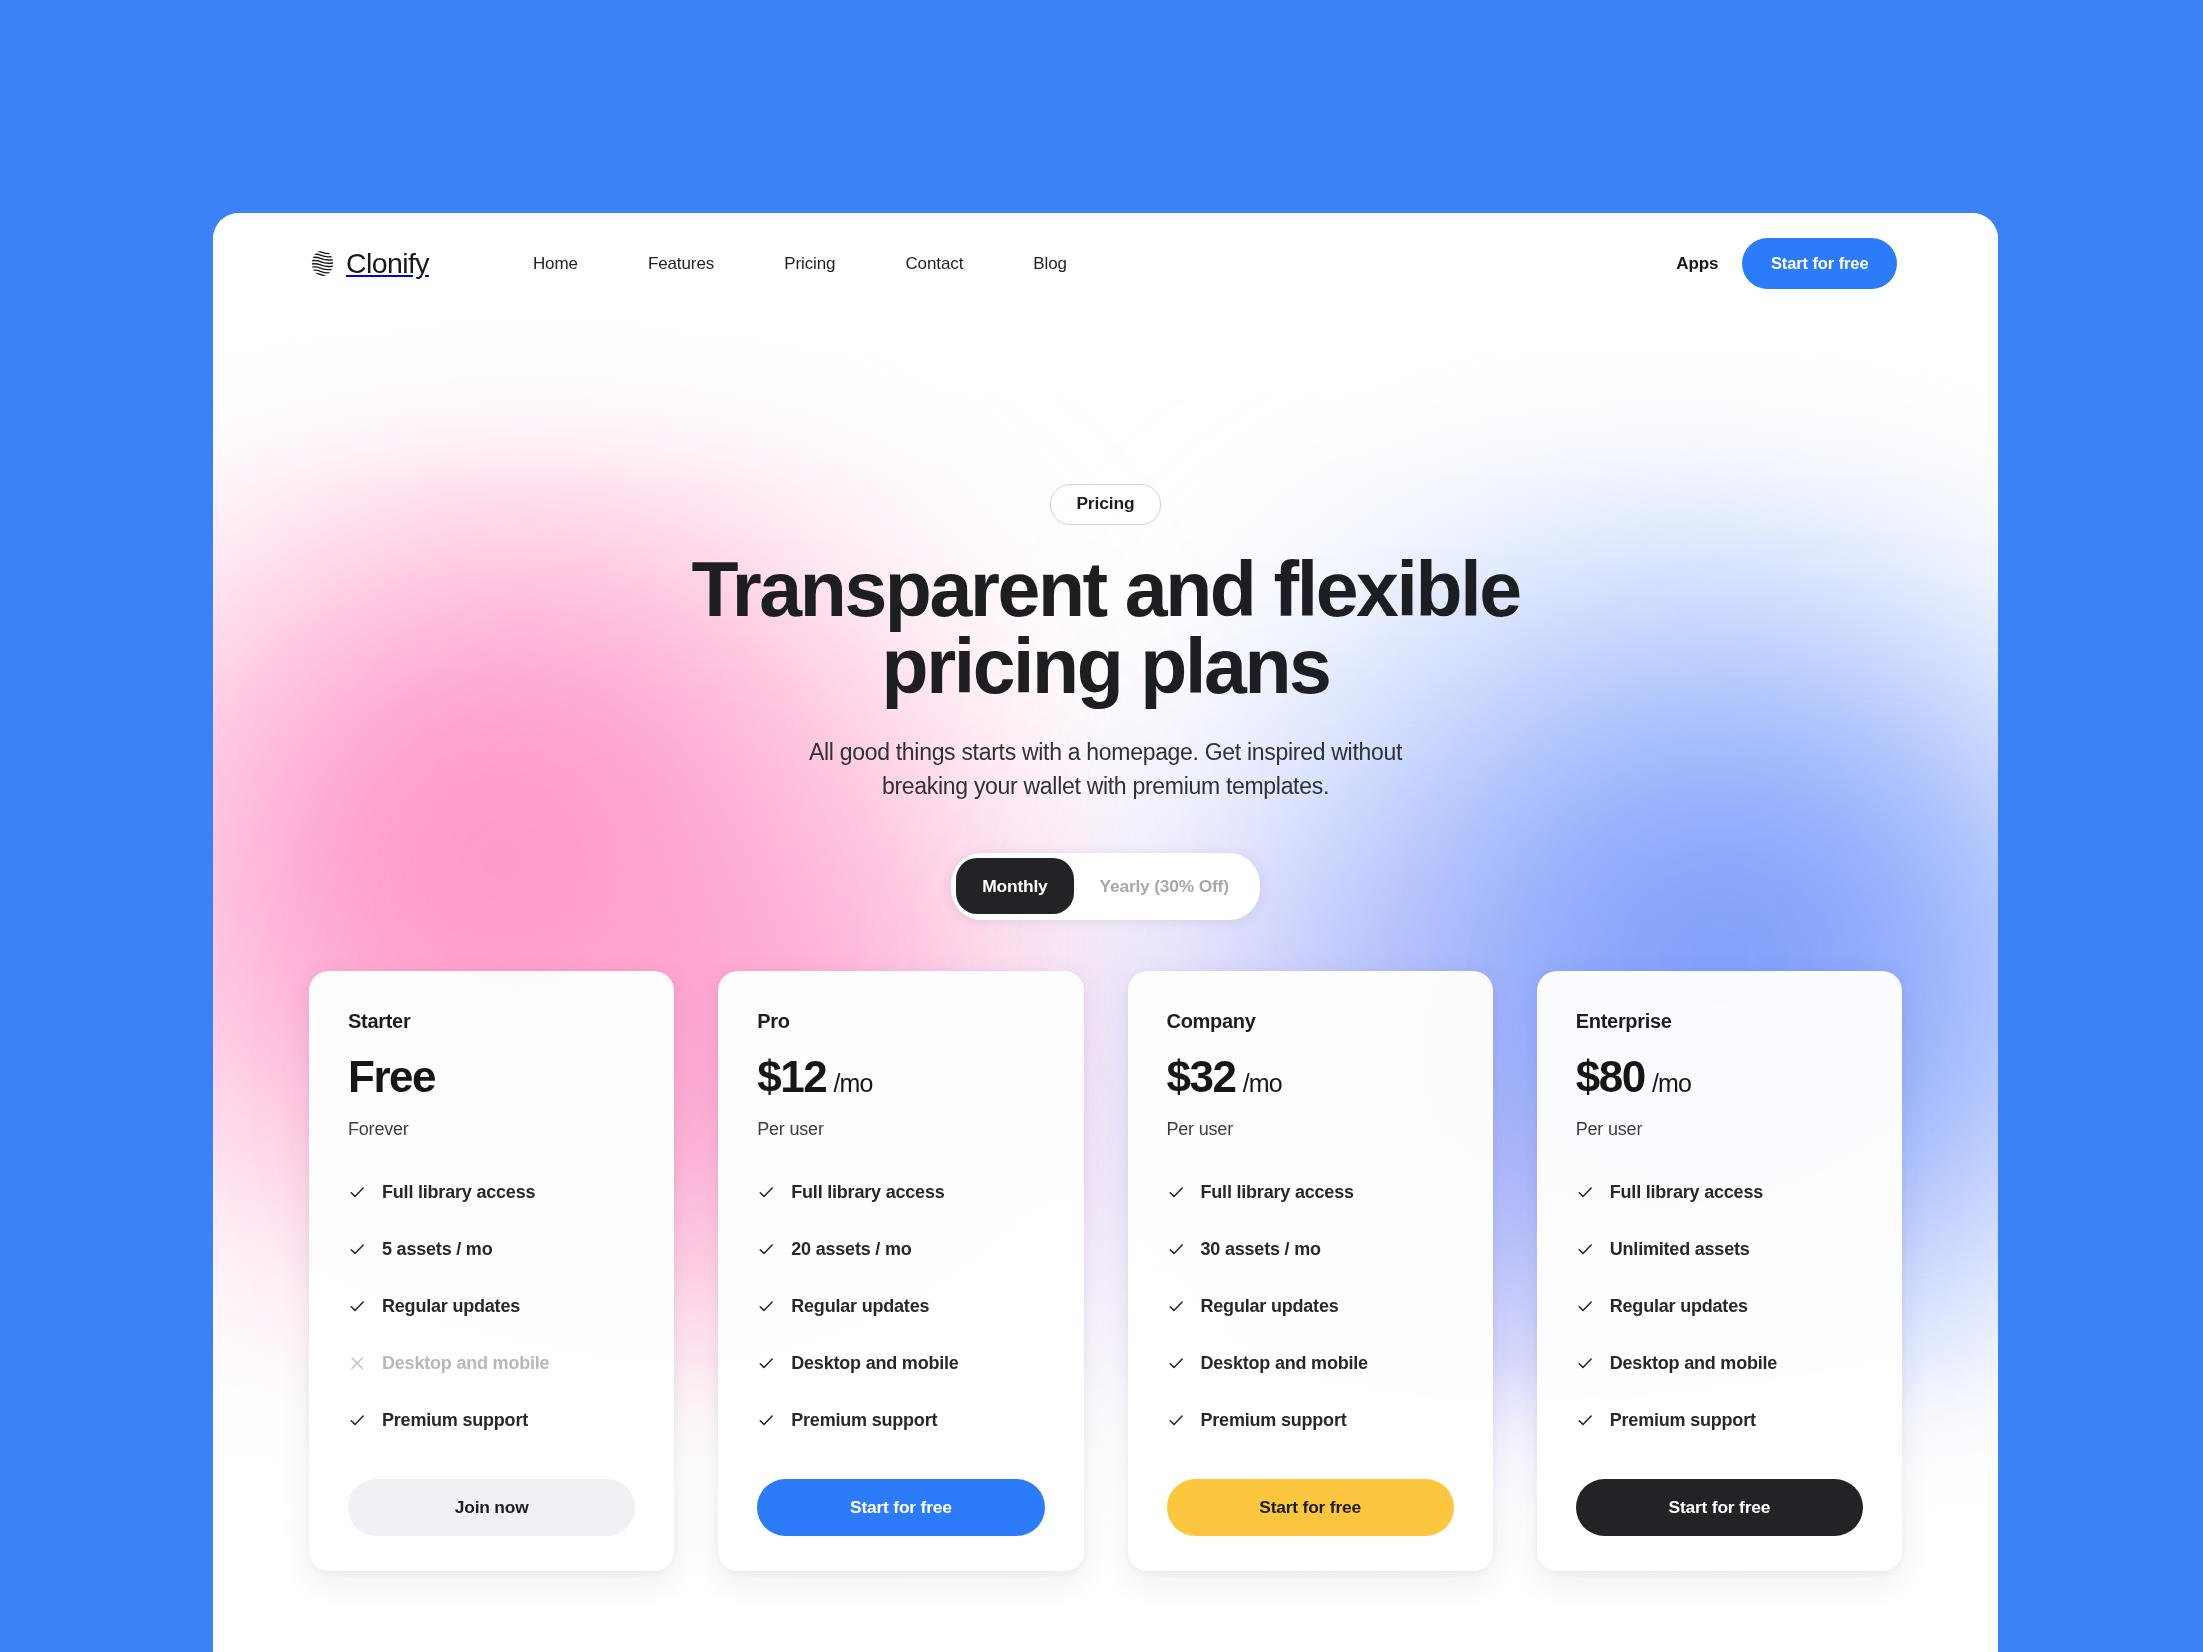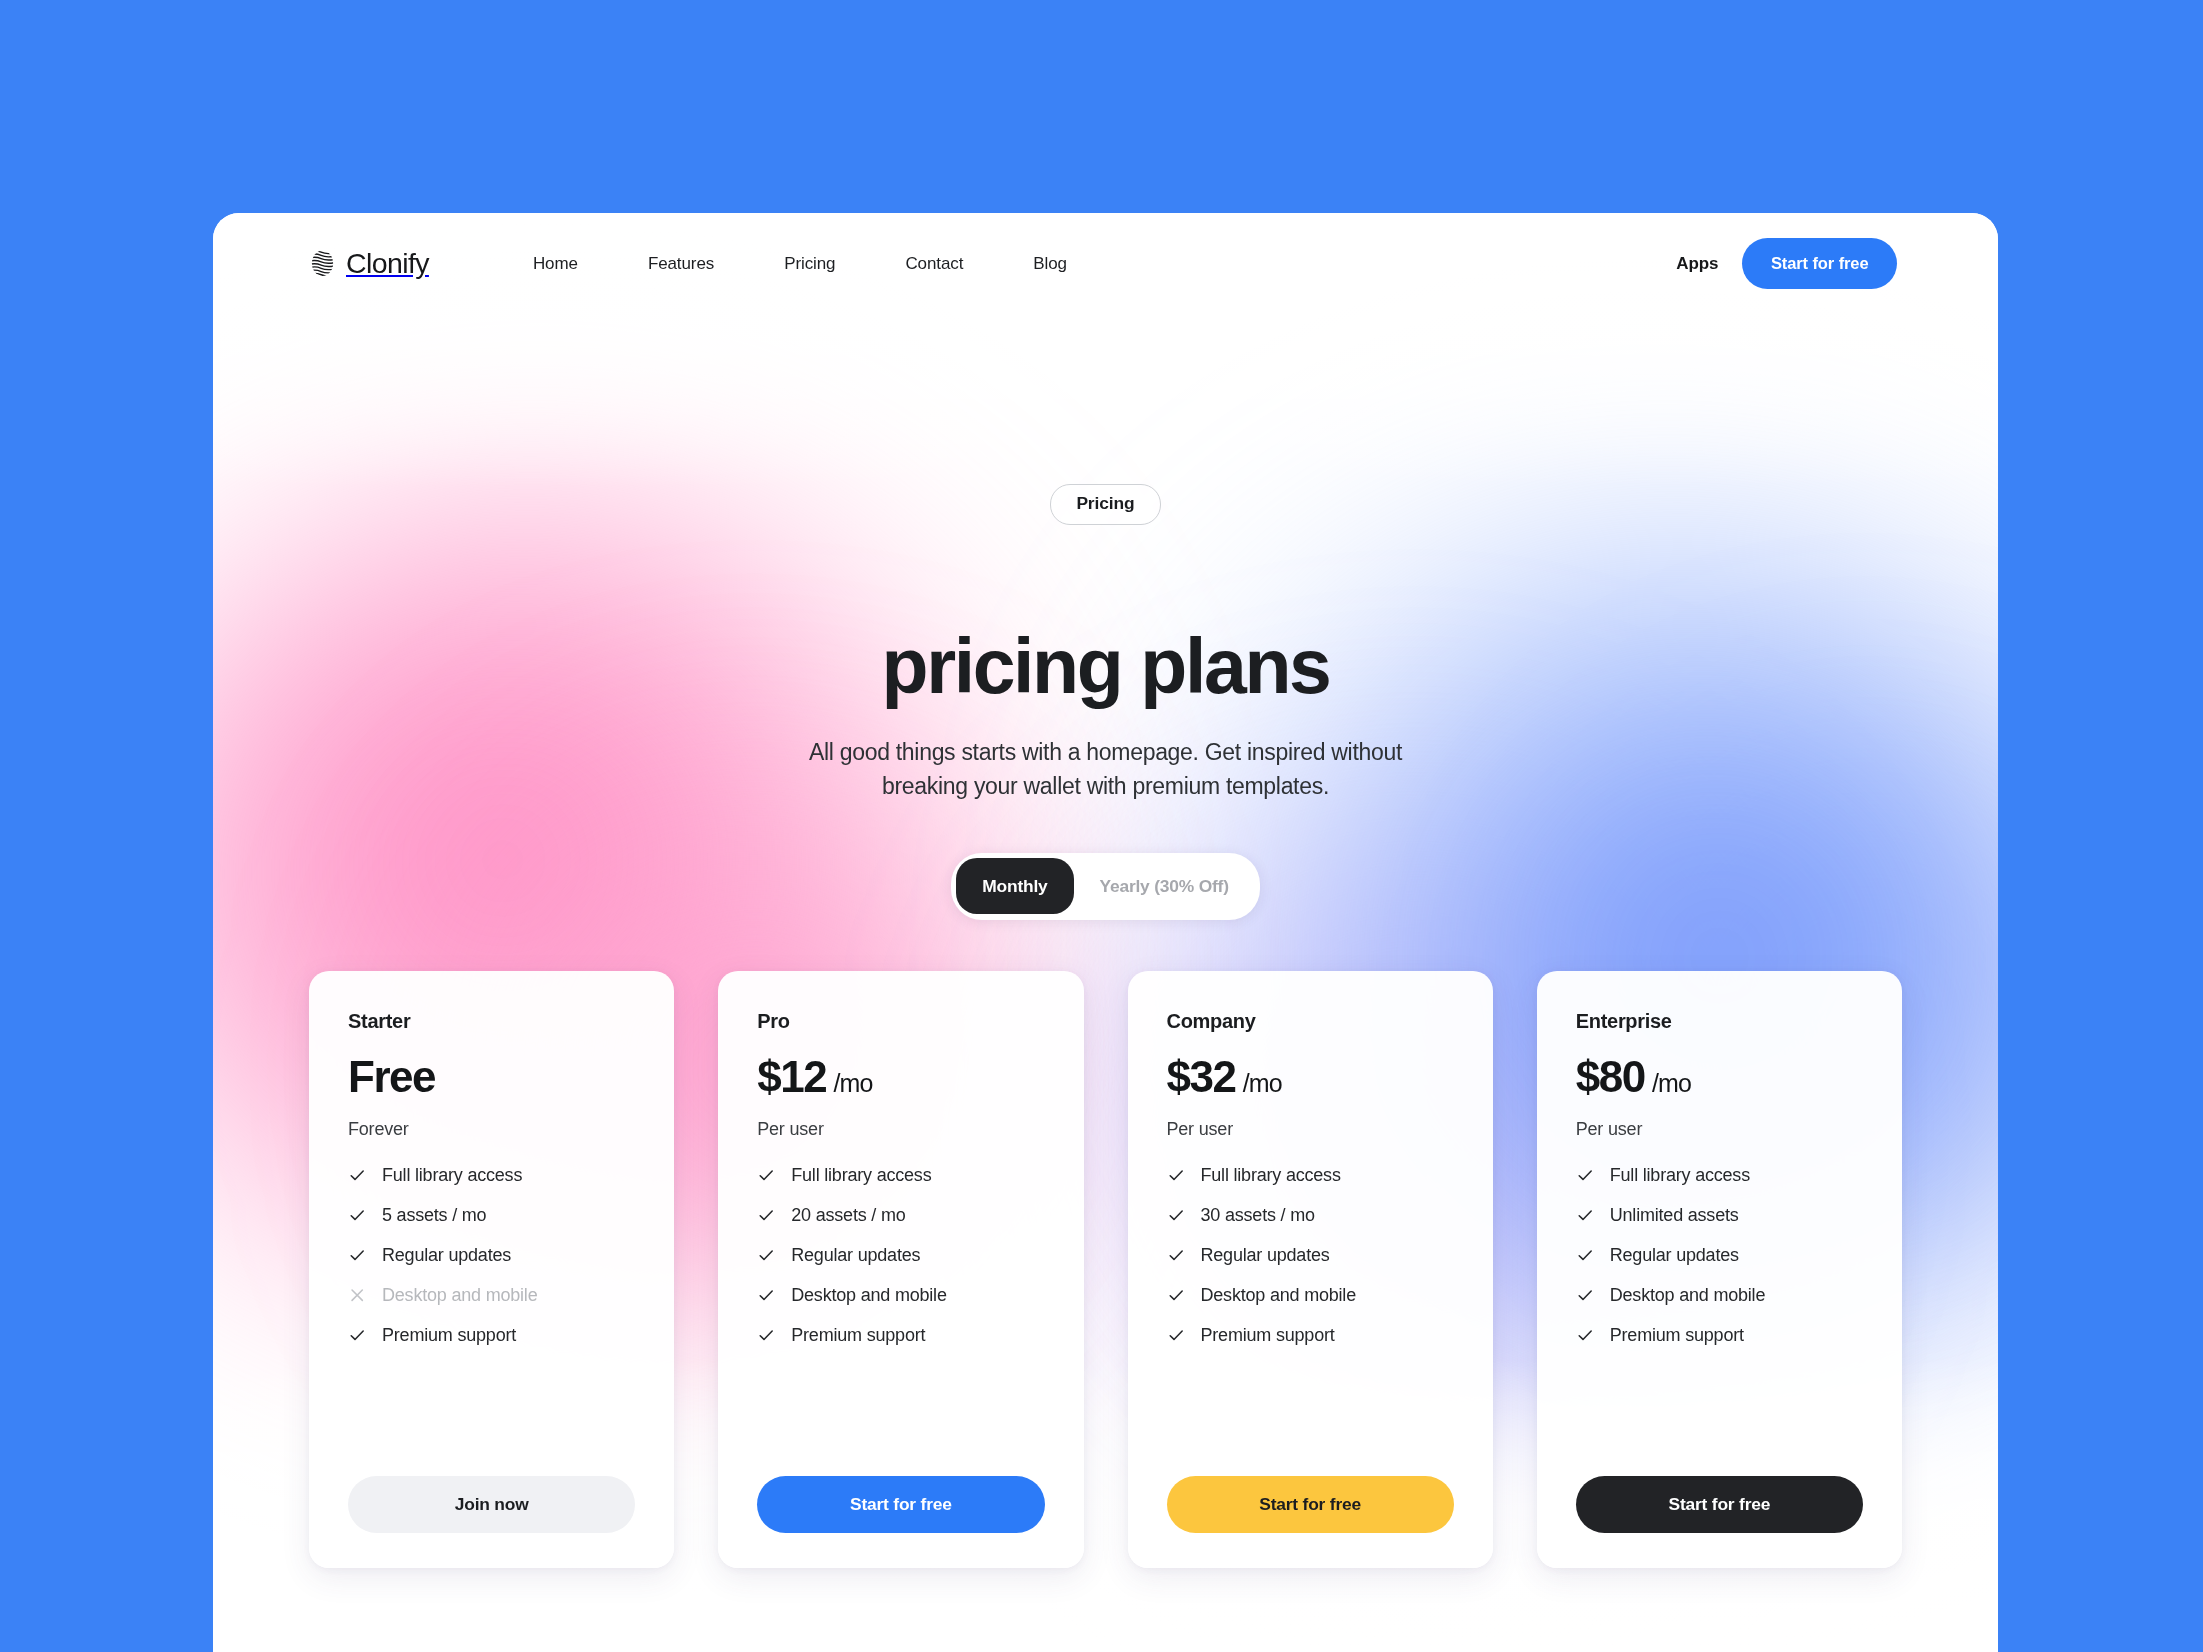--- a/index.html
+++ b/index.html
@@ -136,21 +136,21 @@
   }
   .card-price {
     margin-top:22px; display:flex; align-items:baseline; gap:7.3px;
     color:#141618;
   }
   .price-main { font-size:44px; font-weight:700; letter-spacing:-1.5px; line-height:1; }
   .price-unit { font-size:25px; font-weight:400; letter-spacing:-0.9px; }
   .card-note {
     margin-top:20px; font-size:18px; color:#3a3d41; letter-spacing:-0.2px;
   }
-  .feat-list { margin-top:25px; display:flex; flex-direction:column; gap:19px; }
+  .feat-list { margin-top:42px; display:flex; flex-direction:column; gap:36px;font-weight:bold; }
   .feat {
     display:flex; align-items:center; gap:15.6px;
     font-size:18px; color:#26282b; letter-spacing:-0.2px;
   }
   .feat.off { color:#b6b8bc; }
   .feat svg { flex:none; width:18.4px; height:18.4px; }
   .card-cta {
     margin-top:auto; padding-top:48px;
   }
   .btn-card {
@@ -232,21 +232,21 @@
 
     <div class="header-right">
       <a class="apps-link" href="#">Apps</a>
       <button class="btn-header">Start for free</button>
     </div>
   </div>
 
   <div id="hero">
     <span class="eyebrow">Pricing</span>
     <h1 class="hero-title">
-      <br>
+      <span>Transparent and flexible</span><br>
       <span>pricing plans</span>
     </h1>
     <p class="hero-sub">
       <span>All good things starts with a homepage. Get inspired without</span><br>
       <span>breaking your wallet with premium templates.</span>
     </p>
 
     <div class="toggle-wrap">
       <div class="toggle">
         <button class="toggle-opt active">Monthly</button>

